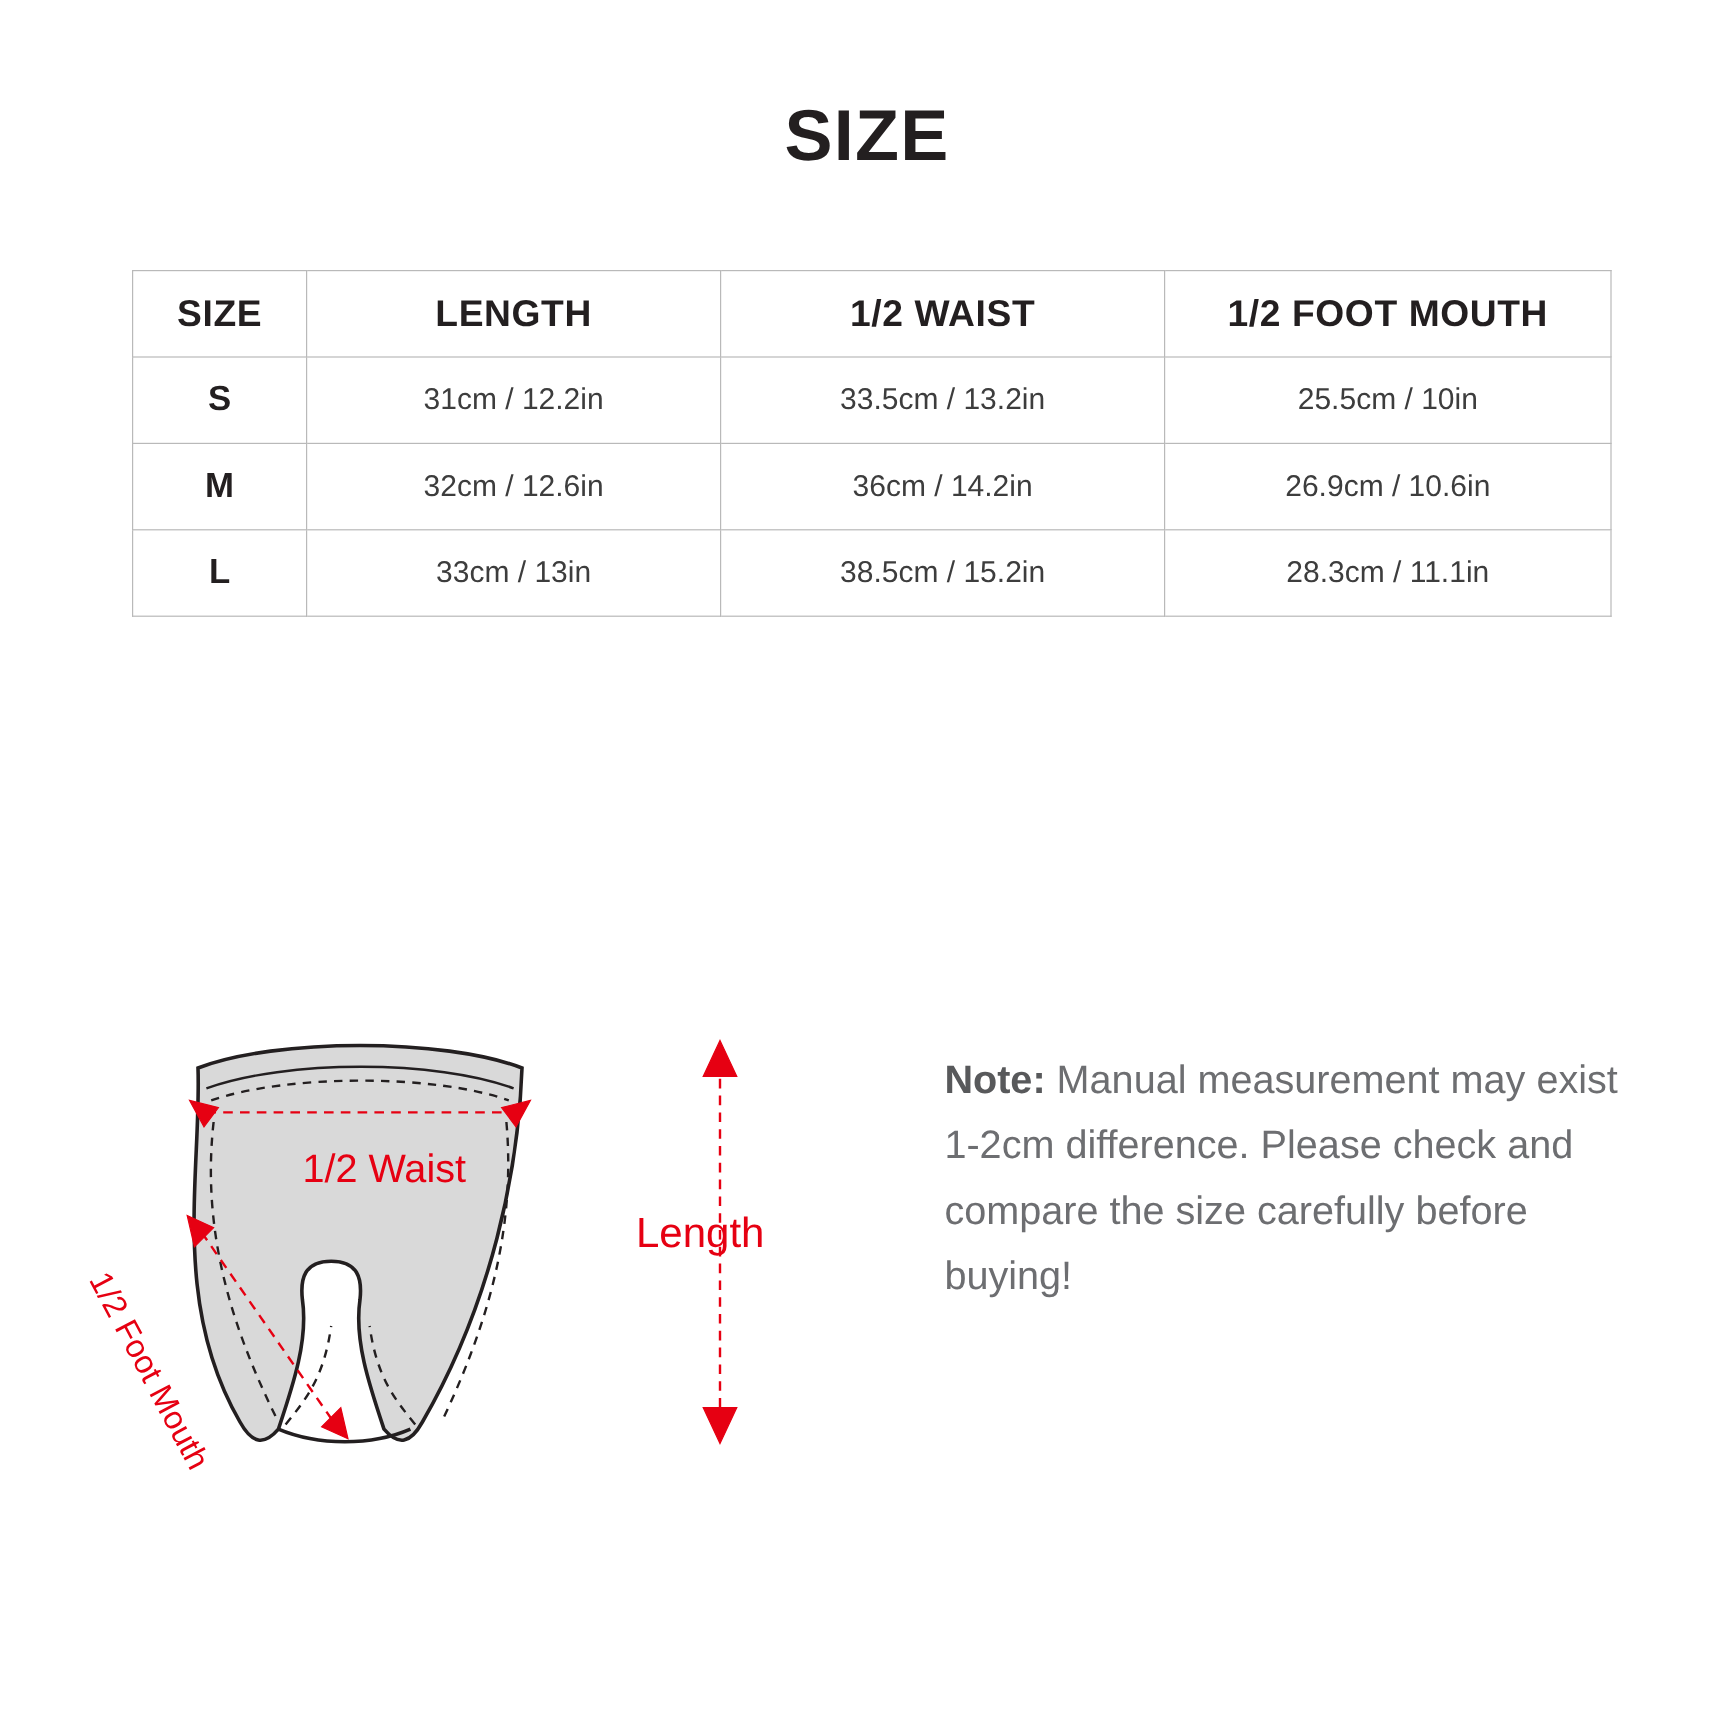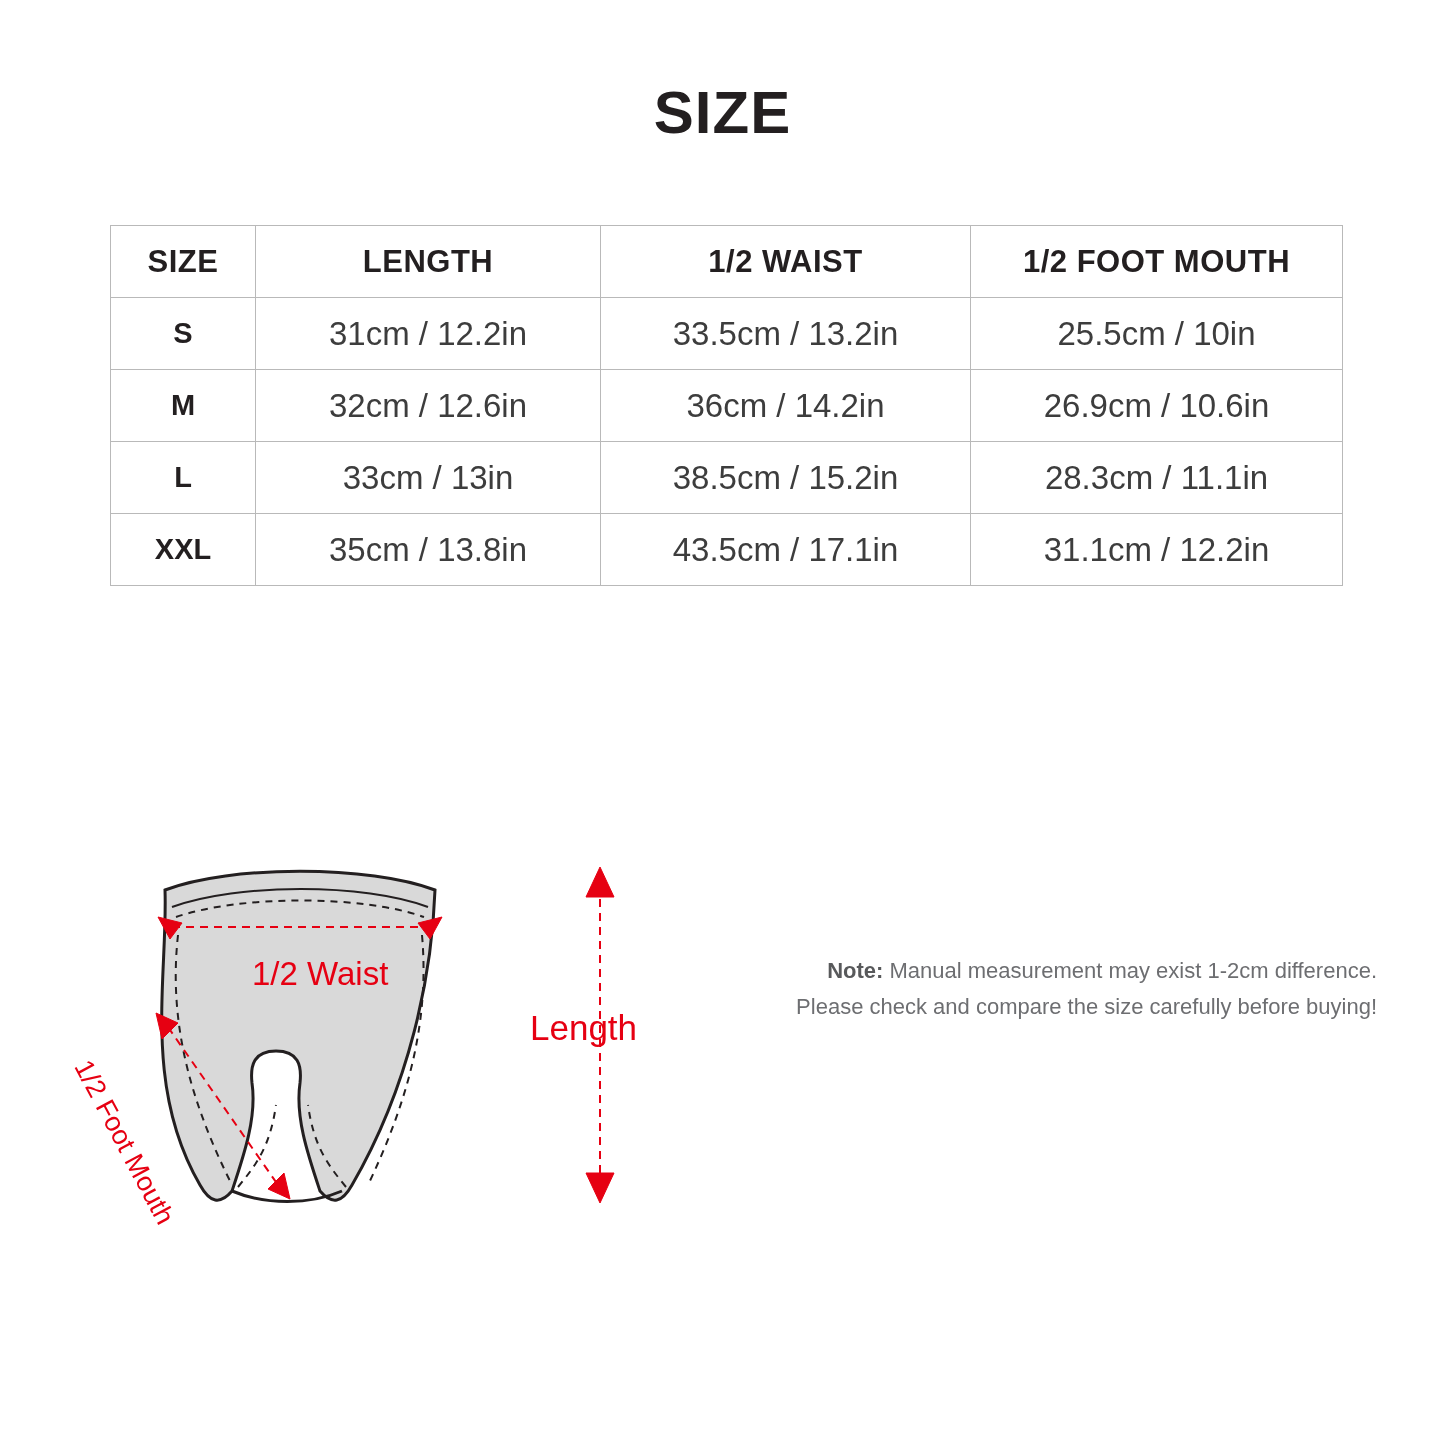--- a/index.html
+++ b/index.html
@@ -47,21 +47,21 @@
     vertical-align: middle;
     padding: 0;
   }
   table.size-table thead th {
     font-size: 31px;
     font-weight: bold;
     color: #231f20;
     letter-spacing: 0.5px;
   }
   table.size-table tbody td {
-    font-size: 33px;
+    font-size: 25px;
     color: #3d3d3d;
   }
   table.size-table tbody td.size-cell {
     font-weight: bold;
     font-size: 29px;
     color: #231f20;
   }
   col.c1 { width: 145px; }
   col.c2 { width: 345px; }
   col.c3 { width: 370px; }
@@ -100,26 +100,25 @@
     color: #e60012;
     transform: rotate(62deg);
     transform-origin: left top;
     white-space: nowrap;
   }
 
   
   .note-block {
     position: absolute;
     left: 787px;
-    top: 953px;
+    top: 873px;
     width: 590px;
-    font-size: 22px;
+    font-size: 33px;
     line-height: 1.65;
     color: #6d6e71;
-    text-align: right;
   }
   .note-block .note-label {
     font-weight: bold;
     color: #58595b;
   }
 </style>
 </head>
 <body>
 
 <div class="page-title">SIZE</div>
@@ -151,26 +150,20 @@
         <td class="size-cell">M</td>
         <td>32cm / 12.6in</td>
         <td>36cm / 14.2in</td>
         <td>26.9cm / 10.6in</td>
       </tr>
       <tr>
         <td class="size-cell">L</td>
         <td>33cm / 13in</td>
         <td>38.5cm / 15.2in</td>
         <td>28.3cm / 11.1in</td>
-      </tr>
-      <tr>
-        <td class="size-cell">XXL</td>
-        <td>35cm / 13.8in</td>
-        <td>43.5cm / 17.1in</td>
-        <td>31.1cm / 12.2in</td>
       </tr>
     </tbody>
   </table>
 </div>
 
 <div class="diagram">
   <svg width="620" height="400" viewBox="0 0 620 400">
 
     <g>
       <path d="M 85 35

